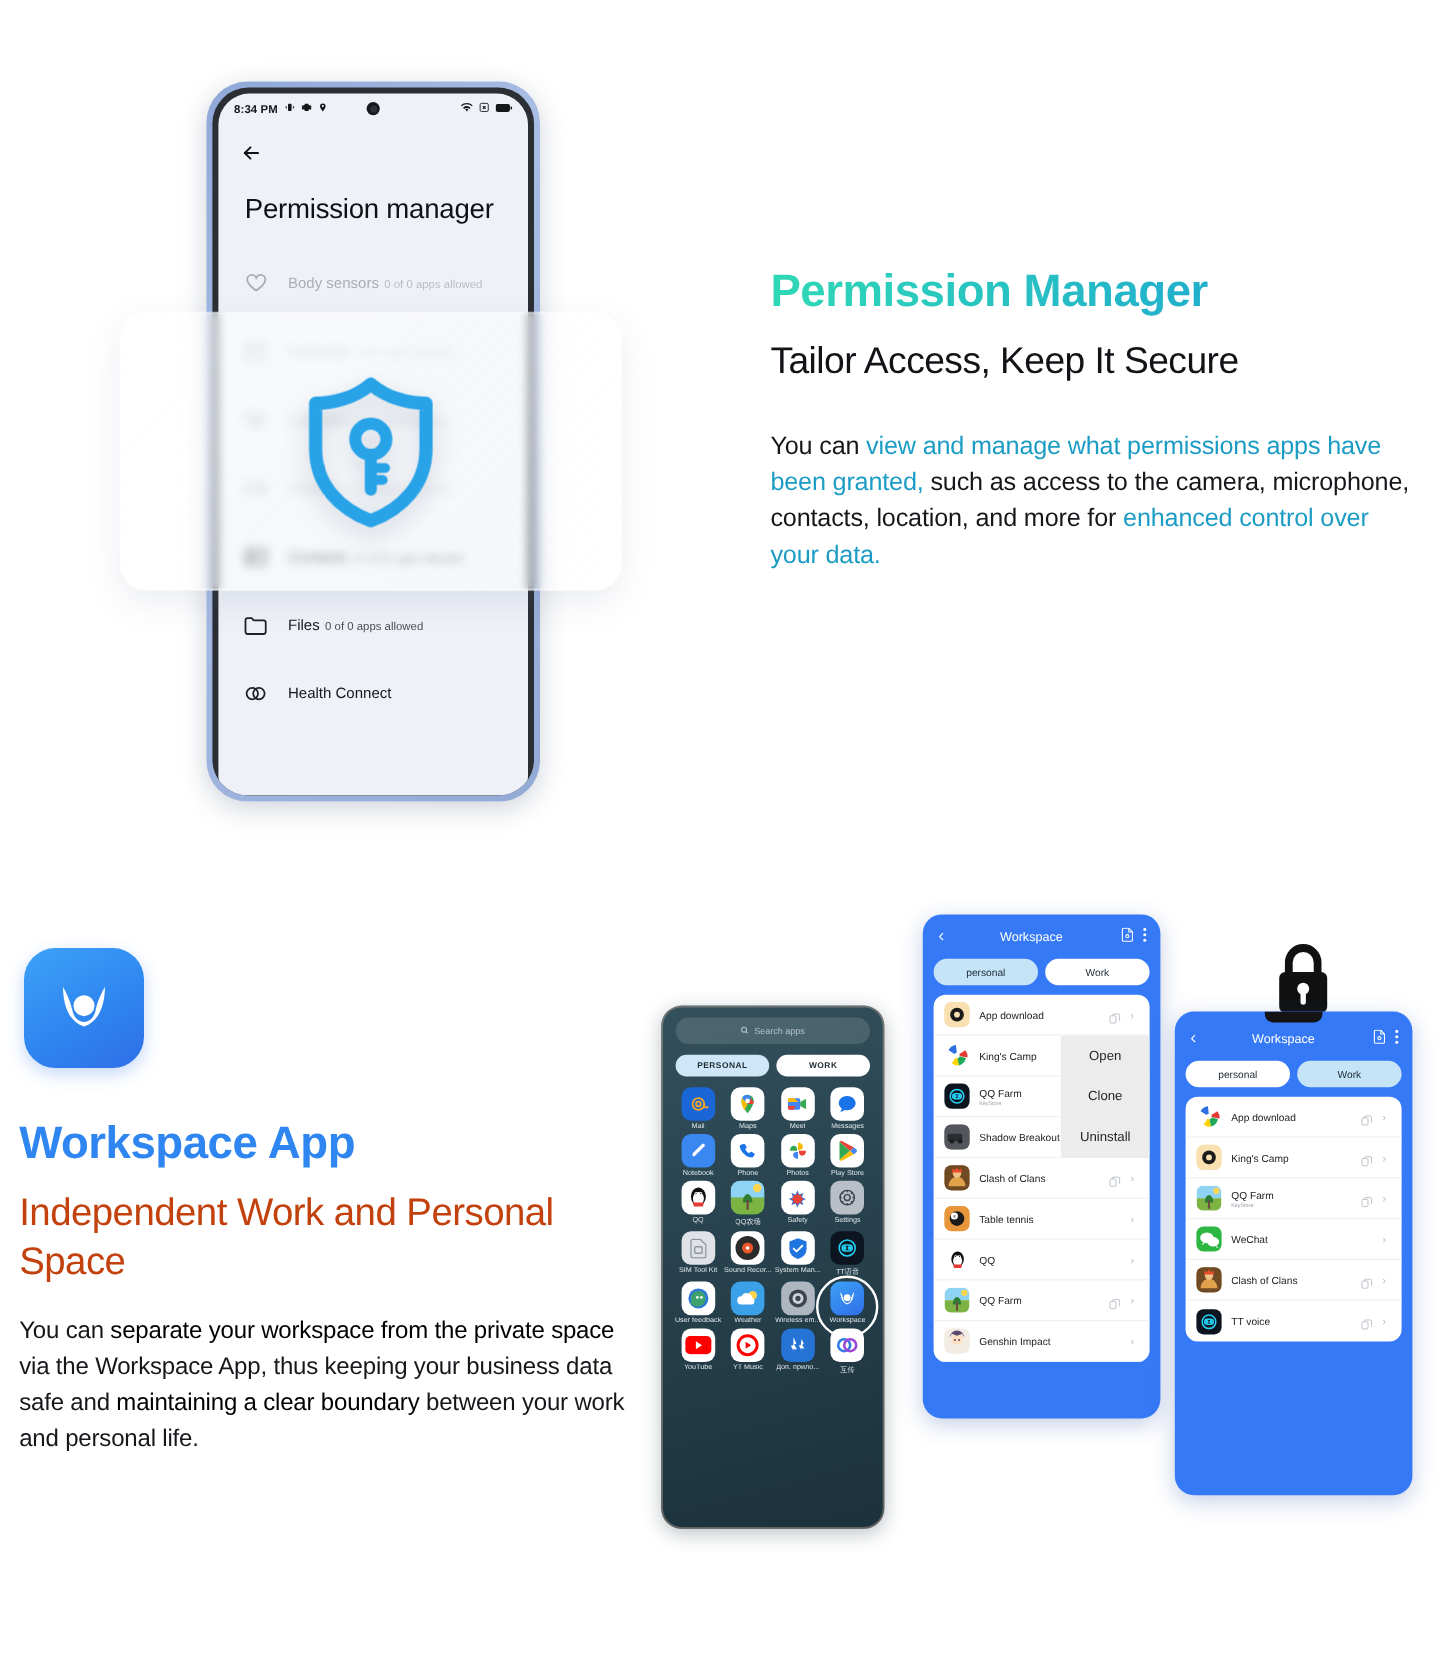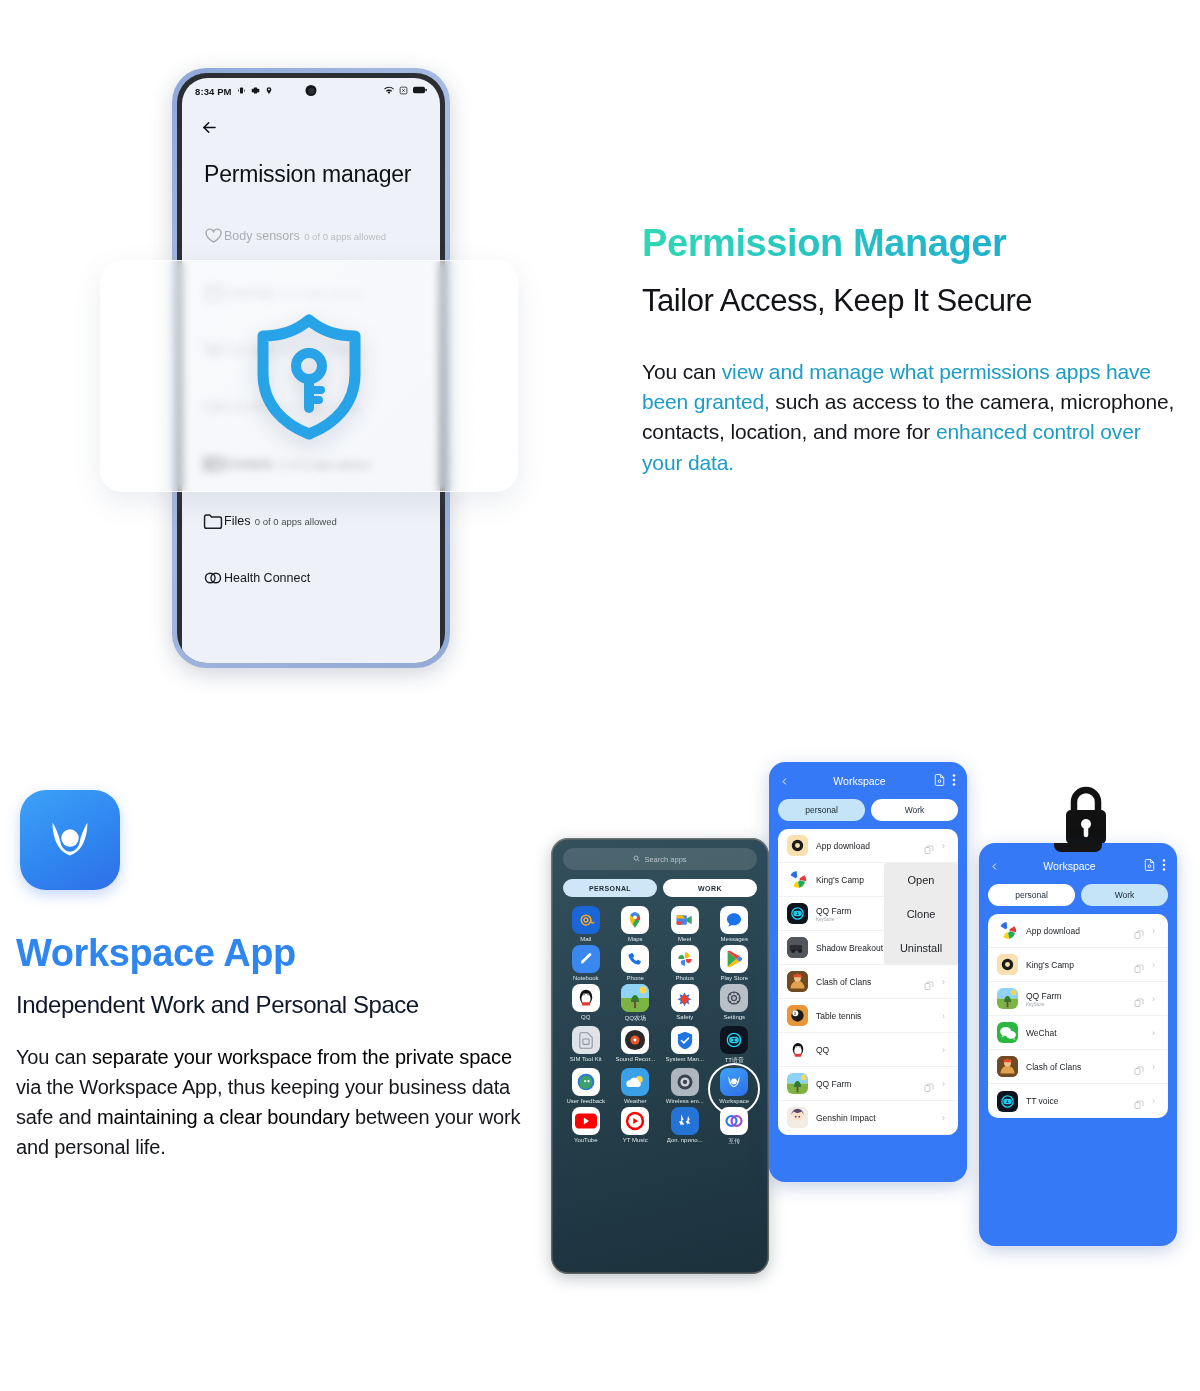--- a/index.html
+++ b/index.html
@@ -56,21 +56,21 @@
   .ic { display: inline-block; line-height: 1; }
   .backrow { padding: 14px 18px 0 18px; }
   .backrow svg { display: block; }
   .p1-title {
     padding: 22px 22px 0 22px;
     font-size: 23px; line-height: 1.32; color: #101114;
     font-weight: 400; letter-spacing: -.2px;
   }
   .plist { margin-top: 18px; }
   .prow {
-    display: flex; align-items: center; gap: 0;
+    display: flex; align-items: center; gap: 16px;
     padding: 8px 20px; height: 57px;
   }
   .prow .pico { width: 22px; height: 22px; flex: 0 0 22px; color: #1d1f24; }
   .prow .ptxt .pname { font-size: 12.5px; color: #15171a; line-height: 1.35; }
   .prow .ptxt .psub  { font-size: 9.5px; color: #4a4f58; line-height: 1.5; margin-top: 1px; }
 
   
   .glass {
     position: absolute; left: 100px; top: 260px;
     width: 418px; height: 232px;
@@ -115,32 +115,32 @@
     background: linear-gradient(150deg,#3da2f7 0%,#2f86f0 55%,#2f6ee8 100%);
     box-shadow: 0 5px 14px rgba(45,110,230,.28);
     display: flex; align-items: center; justify-content: center;
   }
   .sec2-txt { position: absolute; left: 16px; top: 232px; width: 510px; }
   .h-big2 {
     font-size: 38px; font-weight: 700; letter-spacing: -.4px;
     color: #2f86f0; line-height: 1.15;
   }
   .h-sub2 {
-    margin-top: 14px; font-size: 24px; color: #0f172a;
+    margin-top: 14px; font-size: 32px; color: #c2410c;
     font-weight: 400; letter-spacing: -.45px; line-height: 1.28;
   }
   .body-txt2 {
     margin-top: 22px; font-size: 20px; line-height: 1.5;
     color: #15171b; letter-spacing: -.15px;
   }
 
   
   .drawer {
     position: absolute; left: 551px; top: 838px;
-    width: 218px; height: 436px;
+    width: 186px; height: 436px;
     border-radius: 17px;
     background: linear-gradient(165deg,#33505c 0%,#27424e 45%,#1b313c 100%);
     box-shadow: 0 4px 16px rgba(20,40,55,.28);
     padding: 8px 6px 12px 6px; overflow: hidden;
   }
   .drawer::before{
     content:""; position:absolute; inset:0; border-radius:17px;
     box-shadow: inset 0 0 0 1.5px rgba(230,190,160,.35);
     pointer-events:none;
   }

